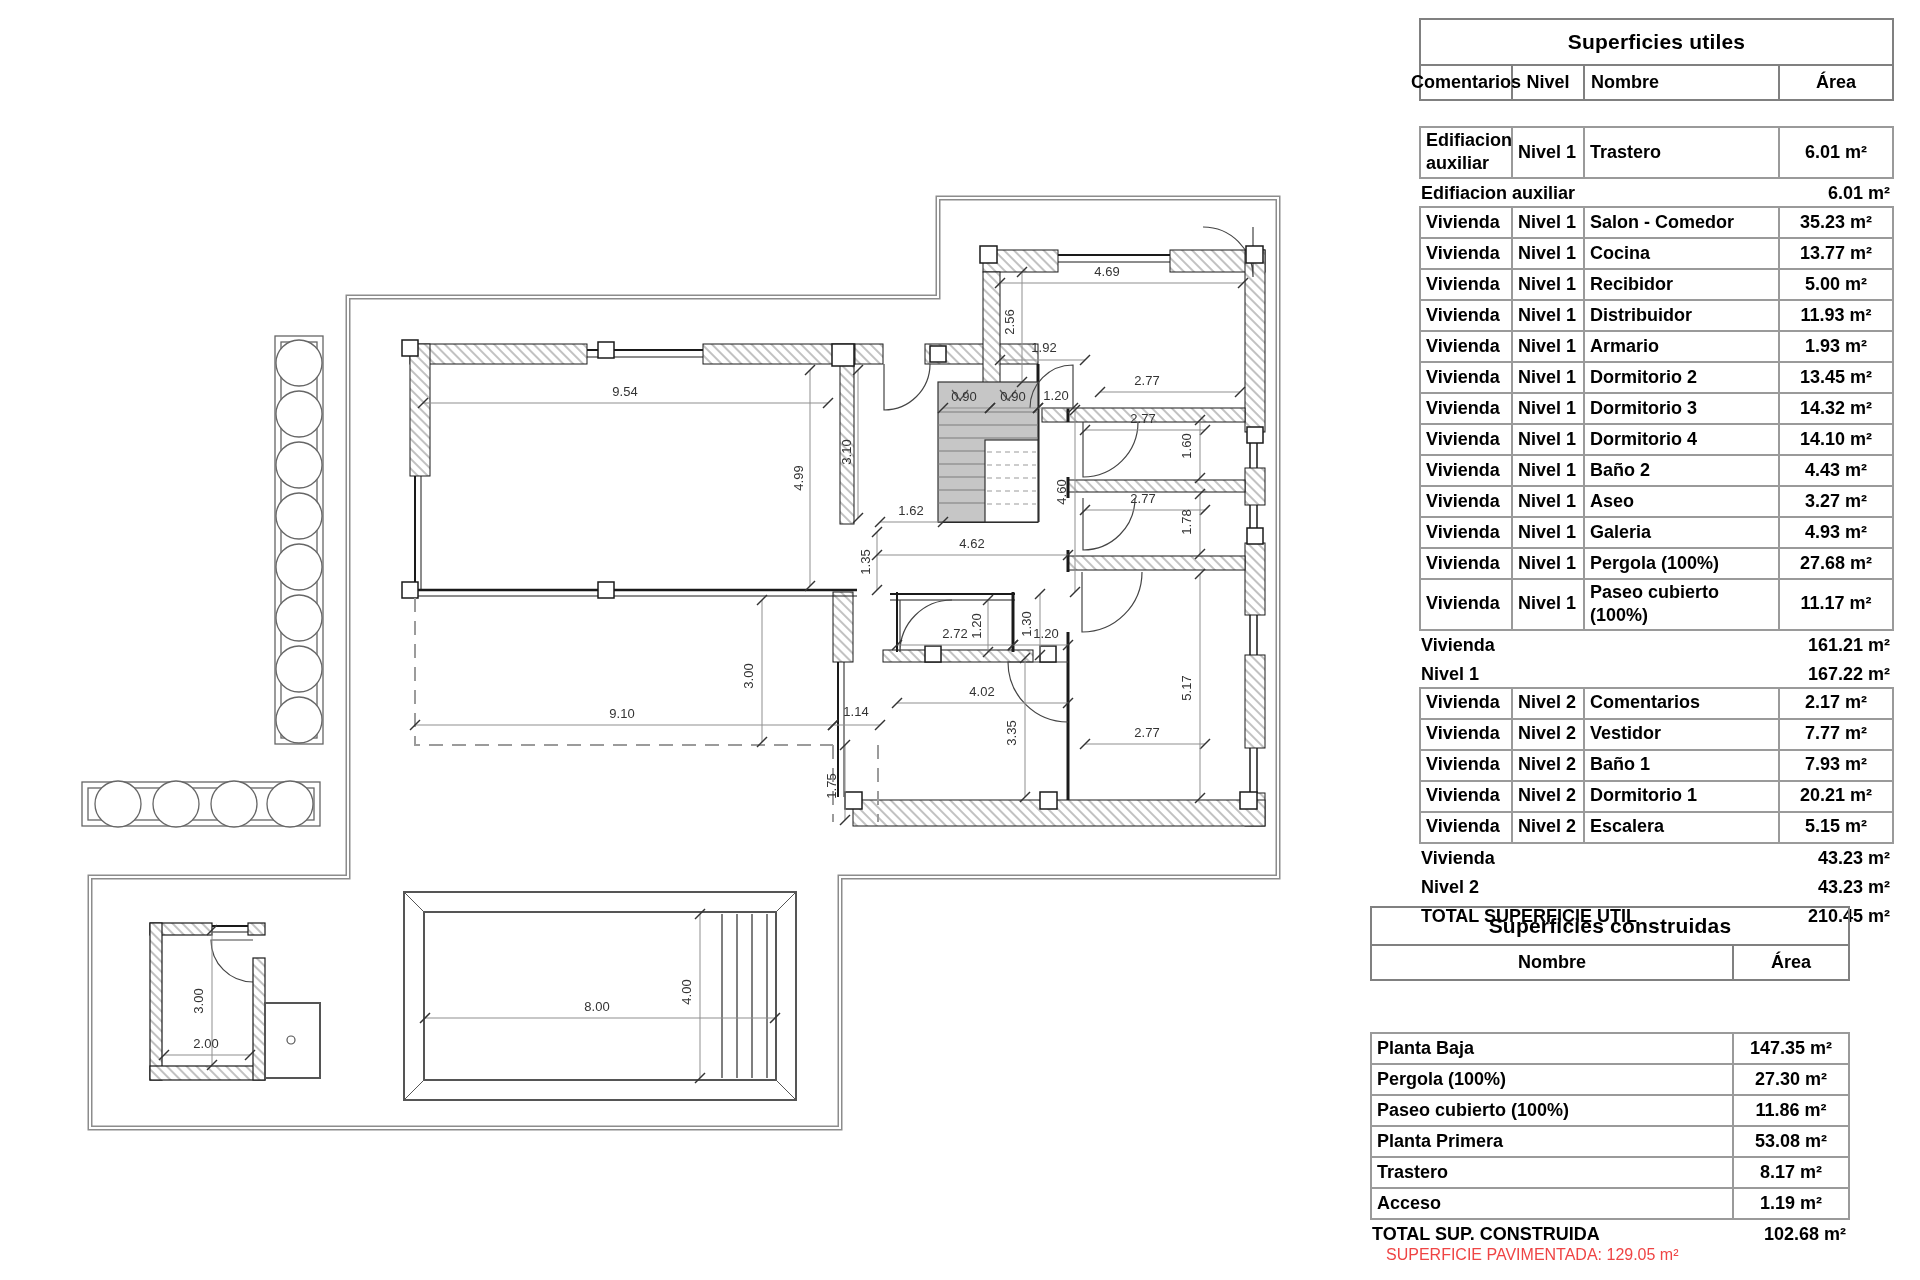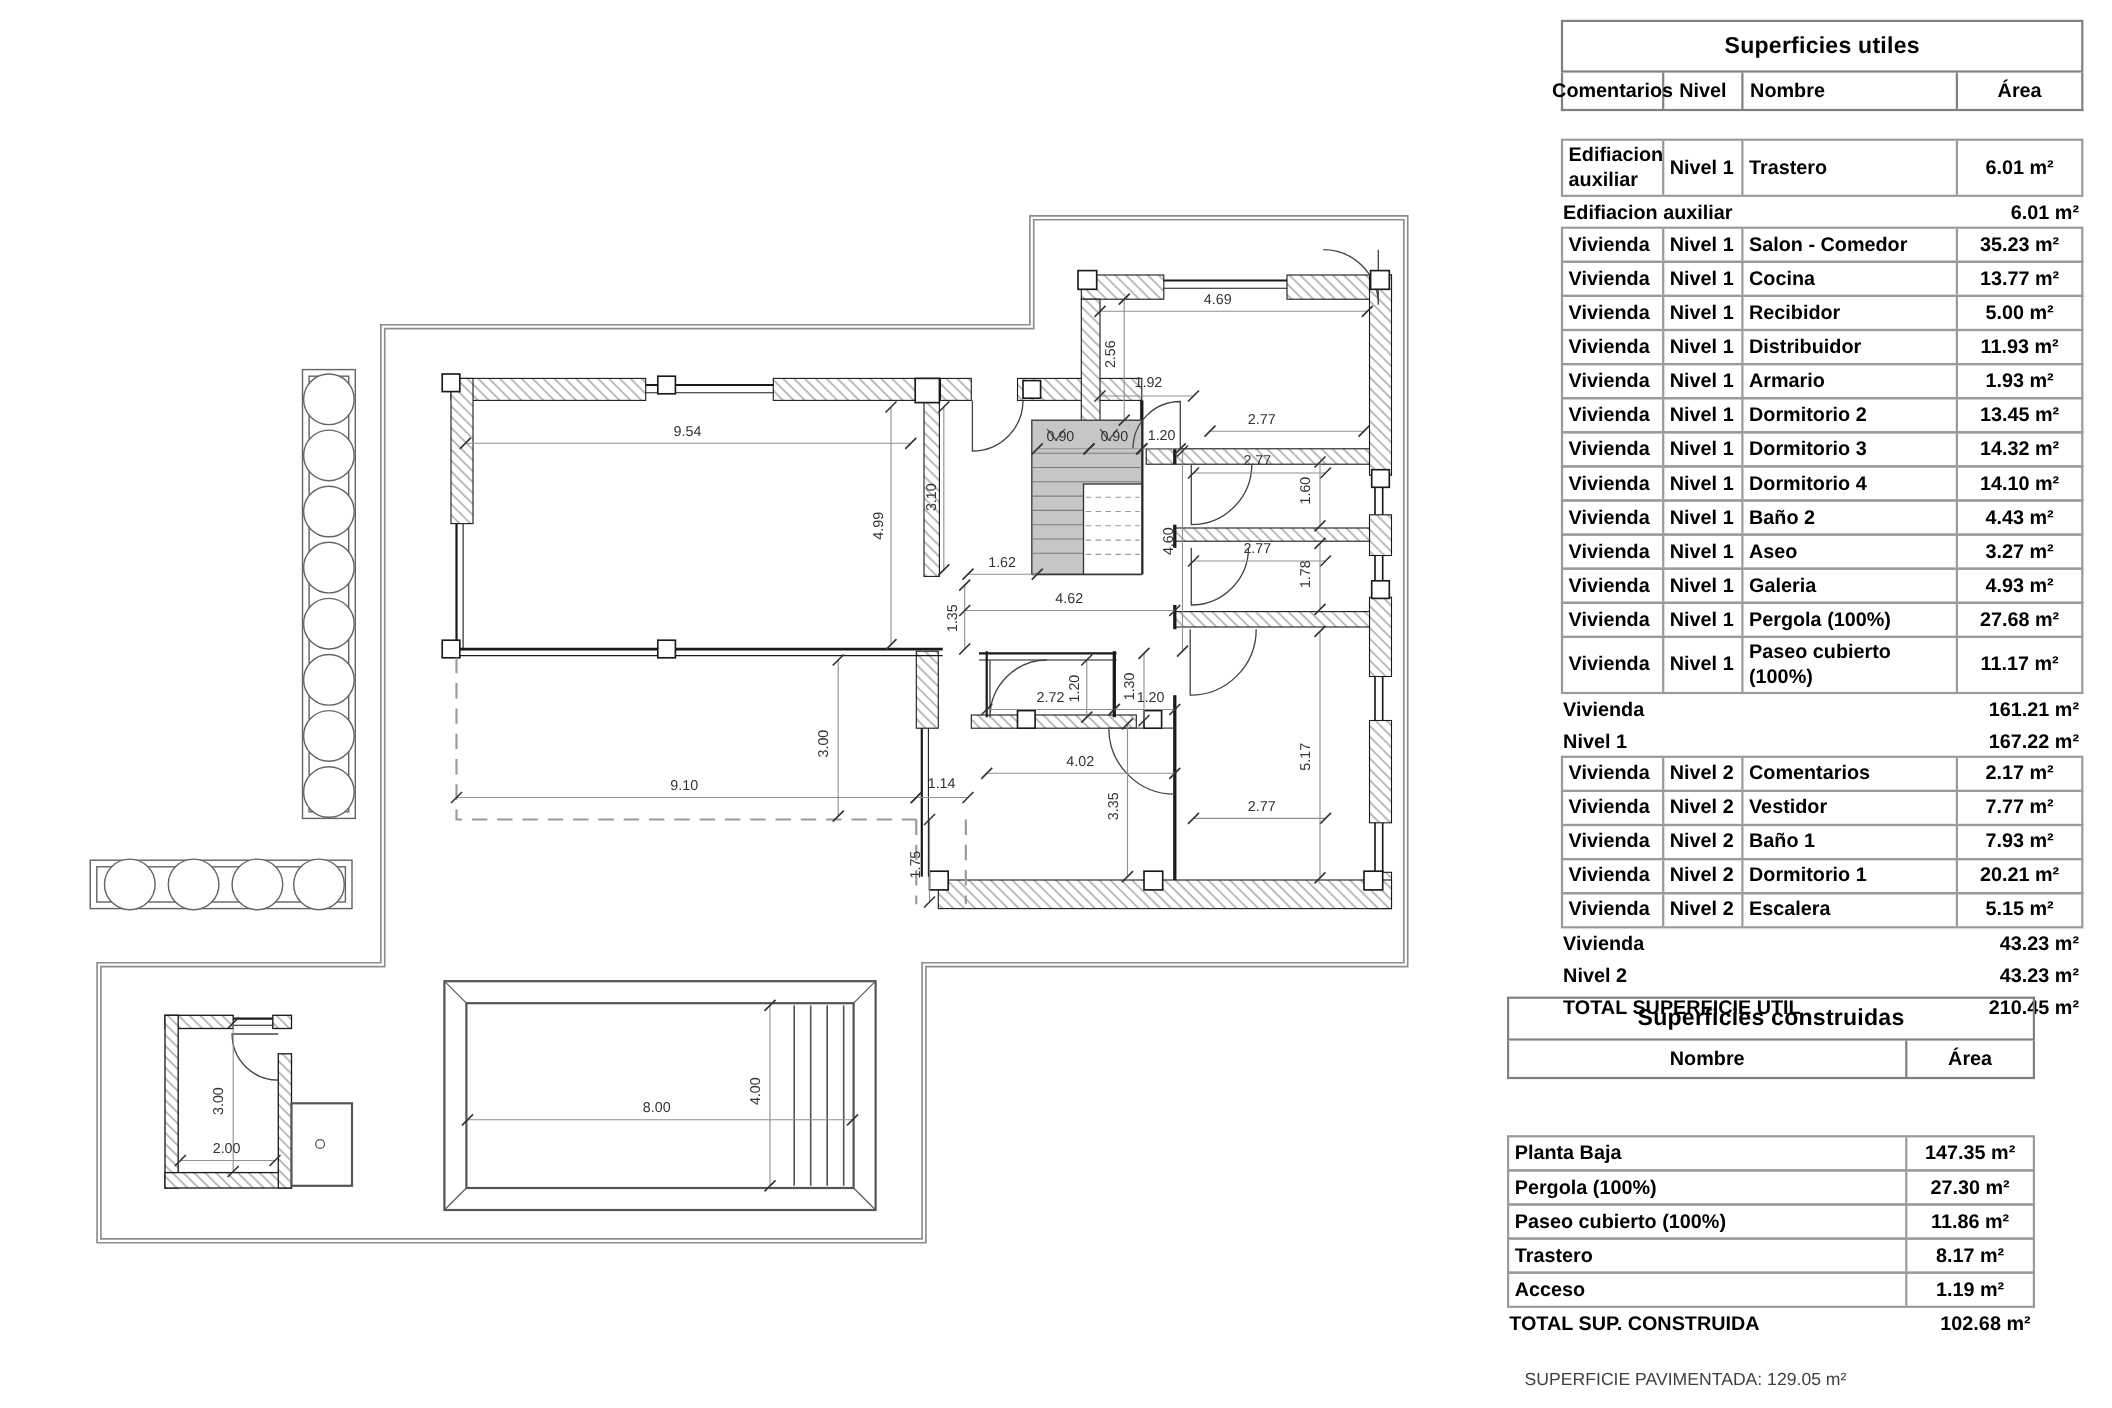--- a/index.html
+++ b/index.html
@@ -16,21 +16,21 @@
   .hc:last-child{border-right:none;border-radius:10px;}
   #t-utiles .hc2{justify-content:flex-start;padding-left:6px;}
   .tbl-spacer{width:100%;}
   .row{display:grid;border:2px solid #9a9a9a;margin-top:-2px;min-height:29px;font-size:18px;}
   .cell{border-right:2px solid #9a9a9a;padding:1px 5px;display:flex;align-items:center;line-height:1.3;}
   .cell:last-child{border-right:none;justify-content:center;padding:1px 2px;}
   #t-utiles .tbl-head,#t-utiles .row{grid-template-columns:92px 72px 195px 1fr;}
   #t-cons  .tbl-head,#t-cons  .row{grid-template-columns:362px 1fr;}
   .sum{display:flex;justify-content:space-between;align-items:center;min-height:29px;
        font-size:18px;padding:0 4px 0 2px;}
-  .footer-note{position:absolute;font-size:16px;font-weight:normal;color:#404040;}
+  .footer-note{position:absolute;font-size:16px;font-weight:normal;color:#ef4444;}
   
   .dimline{stroke:#8f8f8f;stroke-width:1;}
   .tick{stroke:#333;stroke-width:1.5;}
   .dimtext{font-family:"Liberation Sans",sans-serif;font-size:13px;fill:#333;text-anchor:middle;}
 </style>
 </head>
 <body>
 
 <div class="canvas">
 
@@ -514,20 +514,24 @@
         </div>
         <div class="row">
           <div class="cell c0">Pergola (100%)</div>
           <div class="cell c1">27.30 m²</div>
         </div>
         <div class="row">
           <div class="cell c0">Paseo cubierto (100%)</div>
           <div class="cell c1">11.86 m²</div>
         </div>
         <div class="row">
+          <div class="cell c0">Planta Primera</div>
+          <div class="cell c1">53.08 m²</div>
+        </div>
+        <div class="row">
           <div class="cell c0">Trastero</div>
           <div class="cell c1">8.17 m²</div>
         </div>
         <div class="row">
           <div class="cell c0">Acceso</div>
           <div class="cell c1">1.19 m²</div>
         </div>
         <div class="sum">
           <span>TOTAL SUP. CONSTRUIDA</span>
           <span>102.68 m²</span>

